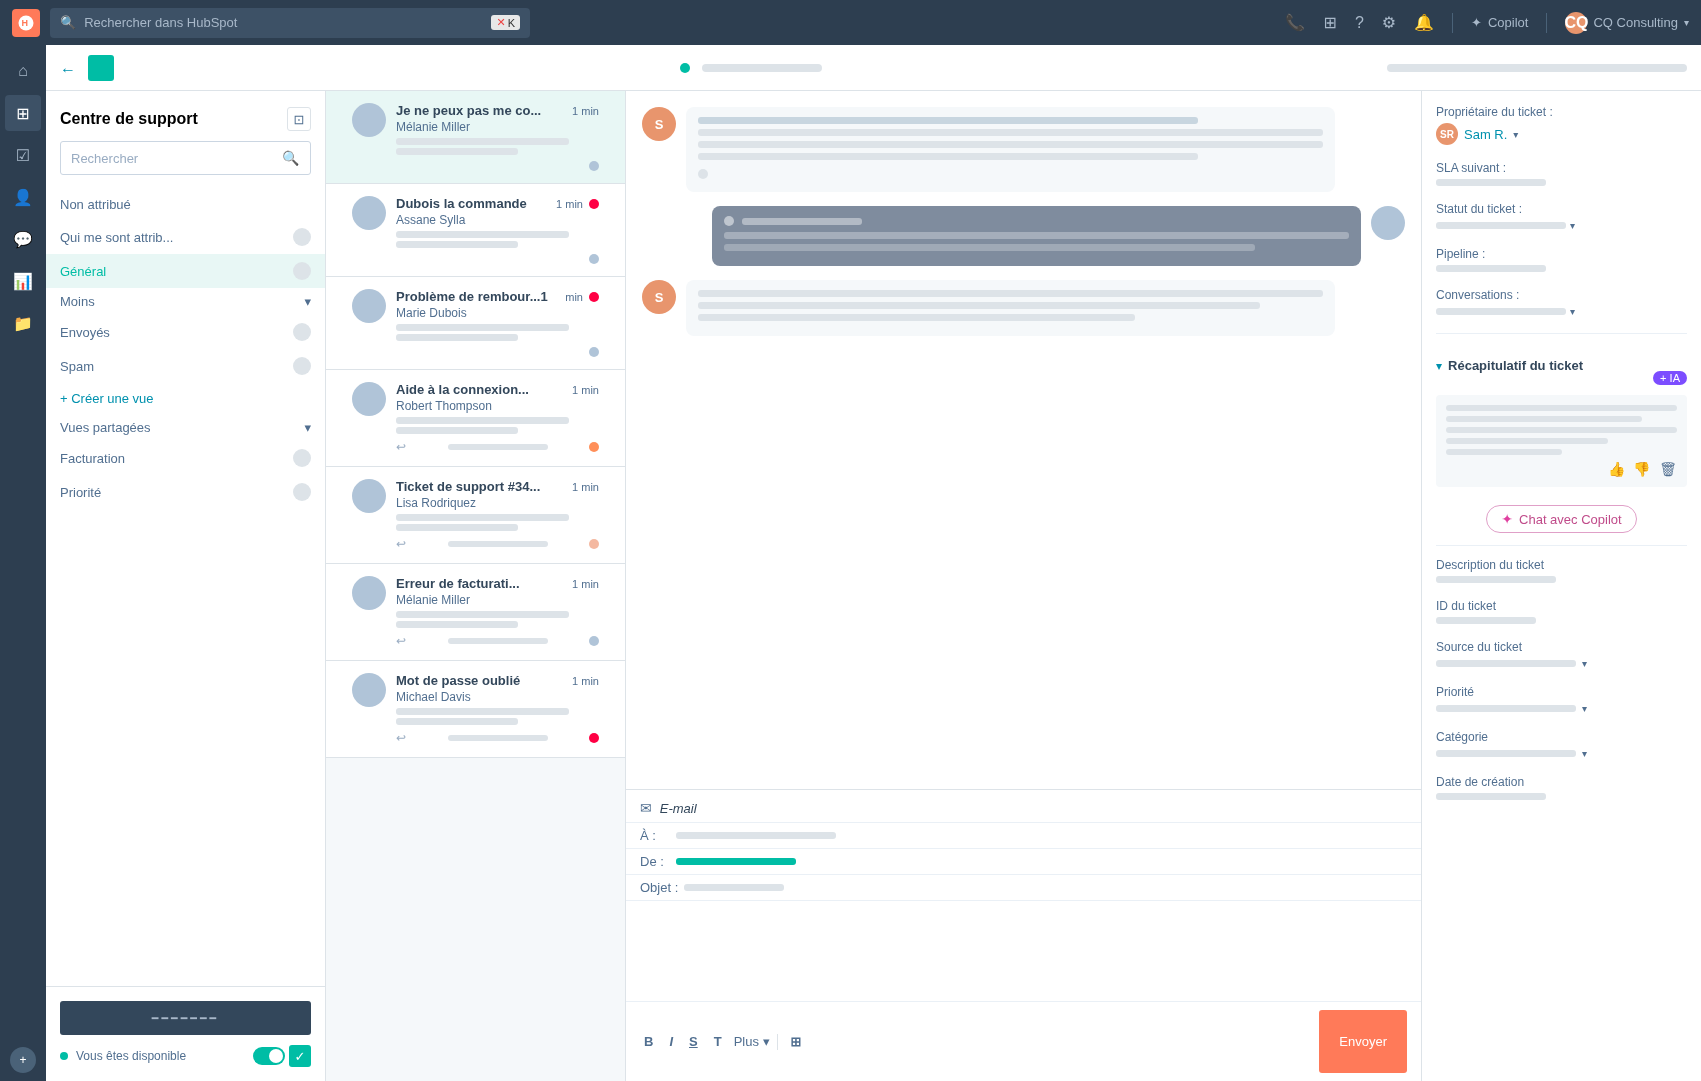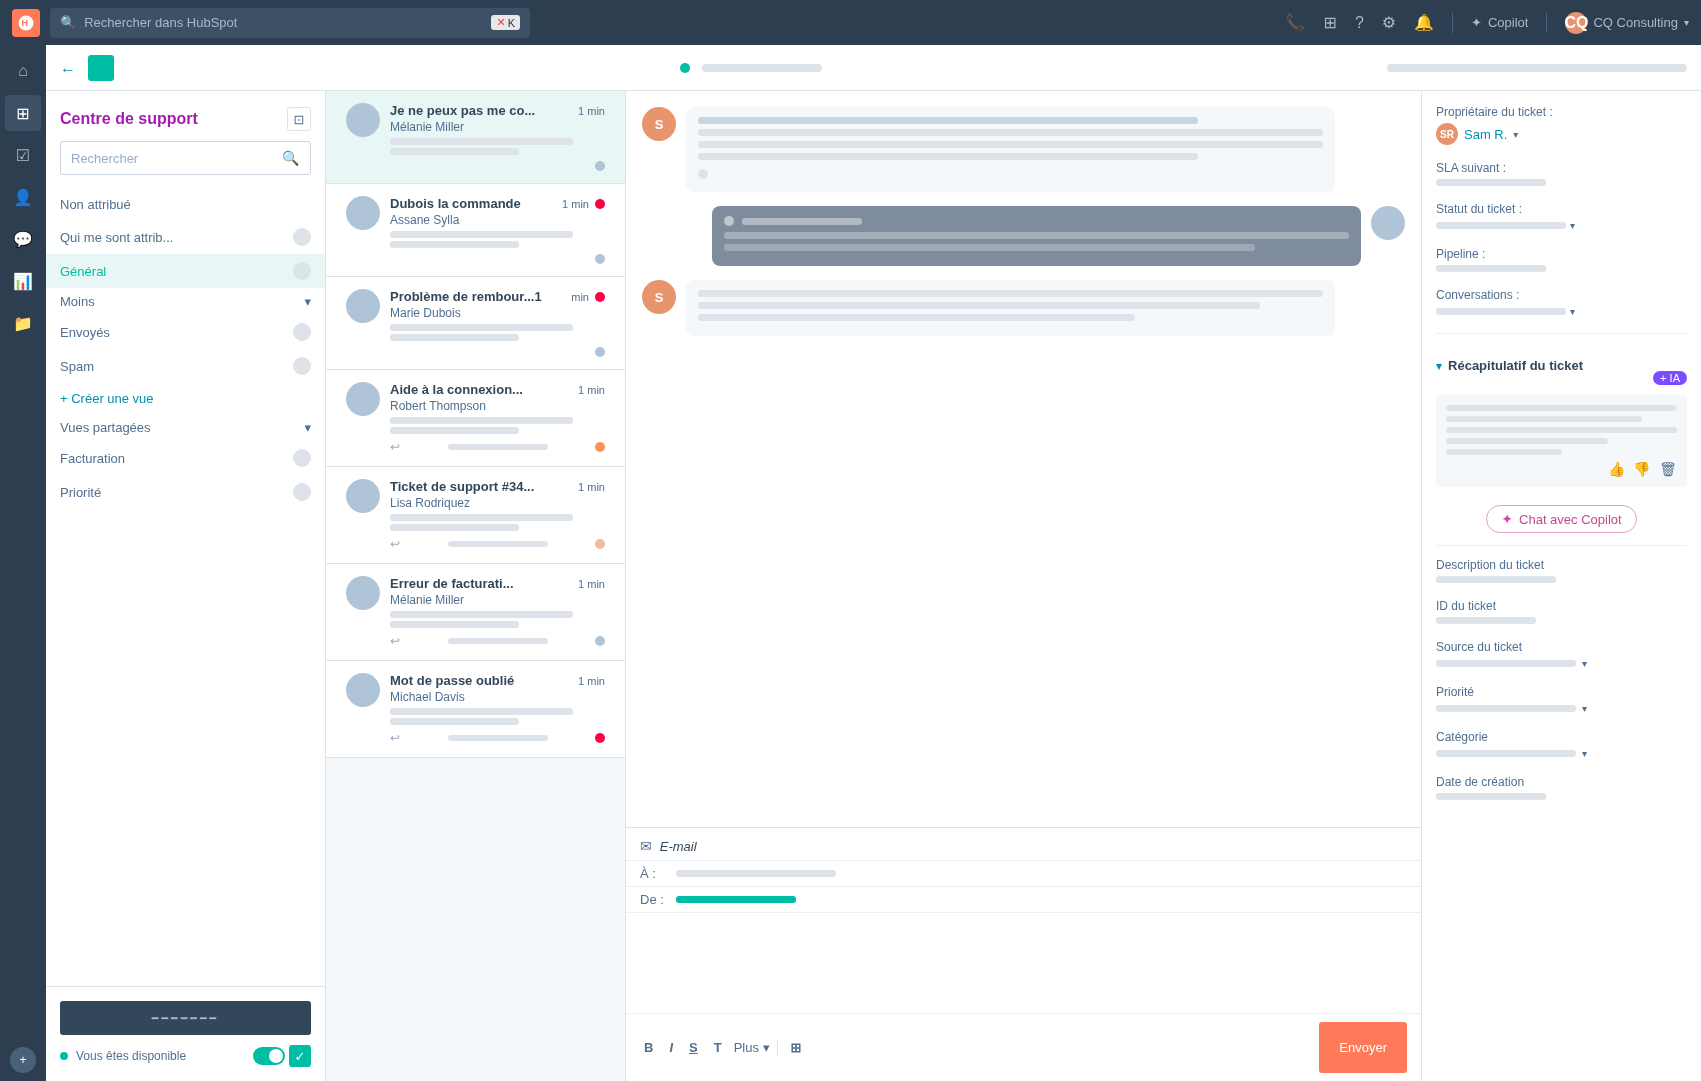--- a/index.html
+++ b/index.html
@@ -162,21 +162,21 @@
       border-right: 1px solid #dde3e8;
       display: flex;
       flex-direction: column;
       overflow: hidden;
     }
     .left-panel-header {
       padding: 16px 14px 10px;
       display: flex; align-items: center; justify-content: space-between;
     }
     .left-panel-title {
-      font-size: 16px; font-weight: 600; color: #a21caf;
+      font-size: 16px; font-weight: 600; color: #000000;
     }
     .left-panel-icon-btn {
       width: 24px; height: 24px;
       border: 1px solid #dde3e8;
       border-radius: 3px;
       display: flex; align-items: center; justify-content: center;
       cursor: pointer; color: #516f90;
     }
     .search-row {
       padding: 0 14px 10px;
@@ -260,21 +260,21 @@
     
     .middle-panel {
       width: 300px;
       background: #f5f8fa;
       border-right: 1px solid #dde3e8;
       overflow-y: auto;
     }
     .conv-item {
       background: white;
       border-bottom: 1px solid #dde3e8;
-      padding: 12px 20px;
+      padding: 12px 26px;
       cursor: pointer;
     }
     .conv-item:first-child { background: #e8f7f5; }
     .conv-item-header {
       display: flex; align-items: flex-start; gap: 10px;
     }
     .conv-avatar {
       width: 34px; height: 34px;
       border-radius: 50%;
       background: #b0c4d8;
@@ -402,21 +402,21 @@
       display: flex; align-items: center; gap: 4px;
       font-size: 13px; color: #516f90; cursor: pointer;
     }
     .toolbar-divider { width: 1px; height: 16px; background: #dde3e8; }
     .toolbar-spacer { flex: 1; }
     .send-btn {
       background: #ff7a59;
       color: white;
       border: none;
       border-radius: 3px;
-      padding: 18px 20px;
+      padding: 24px 20px;
       font-size: 13px;
       font-weight: 500;
       cursor: pointer;
     }
 
     
     .right-sidebar {
       width: 280px;
       border-left: 1px solid #dde3e8;
       background: white;
@@ -821,20 +821,24 @@
           <span class="compose-email-label">E-mail</span>
         </div>
         <div class="compose-field">
           <span class="compose-field-label">À :</span>
           <div class="compose-field-bar"></div>
         </div>
         <div class="compose-field">
           <span class="compose-field-label">De :</span>
           <div class="compose-field-bar-teal"></div>
         </div>
+        <div class="compose-field">
+          <span class="compose-field-label">Objet :</span>
+          <div class="compose-field-bar-obj"></div>
+        </div>
         <div class="compose-body"></div>
         <div class="compose-toolbar">
           <span class="toolbar-btn">B</span>
           <span class="toolbar-btn italic">I</span>
           <span class="toolbar-btn underline">S</span>
           <span class="toolbar-btn">T</span>
           <div class="toolbar-plus">
             <span>Plus</span>
             <span>▾</span>
           </div>

